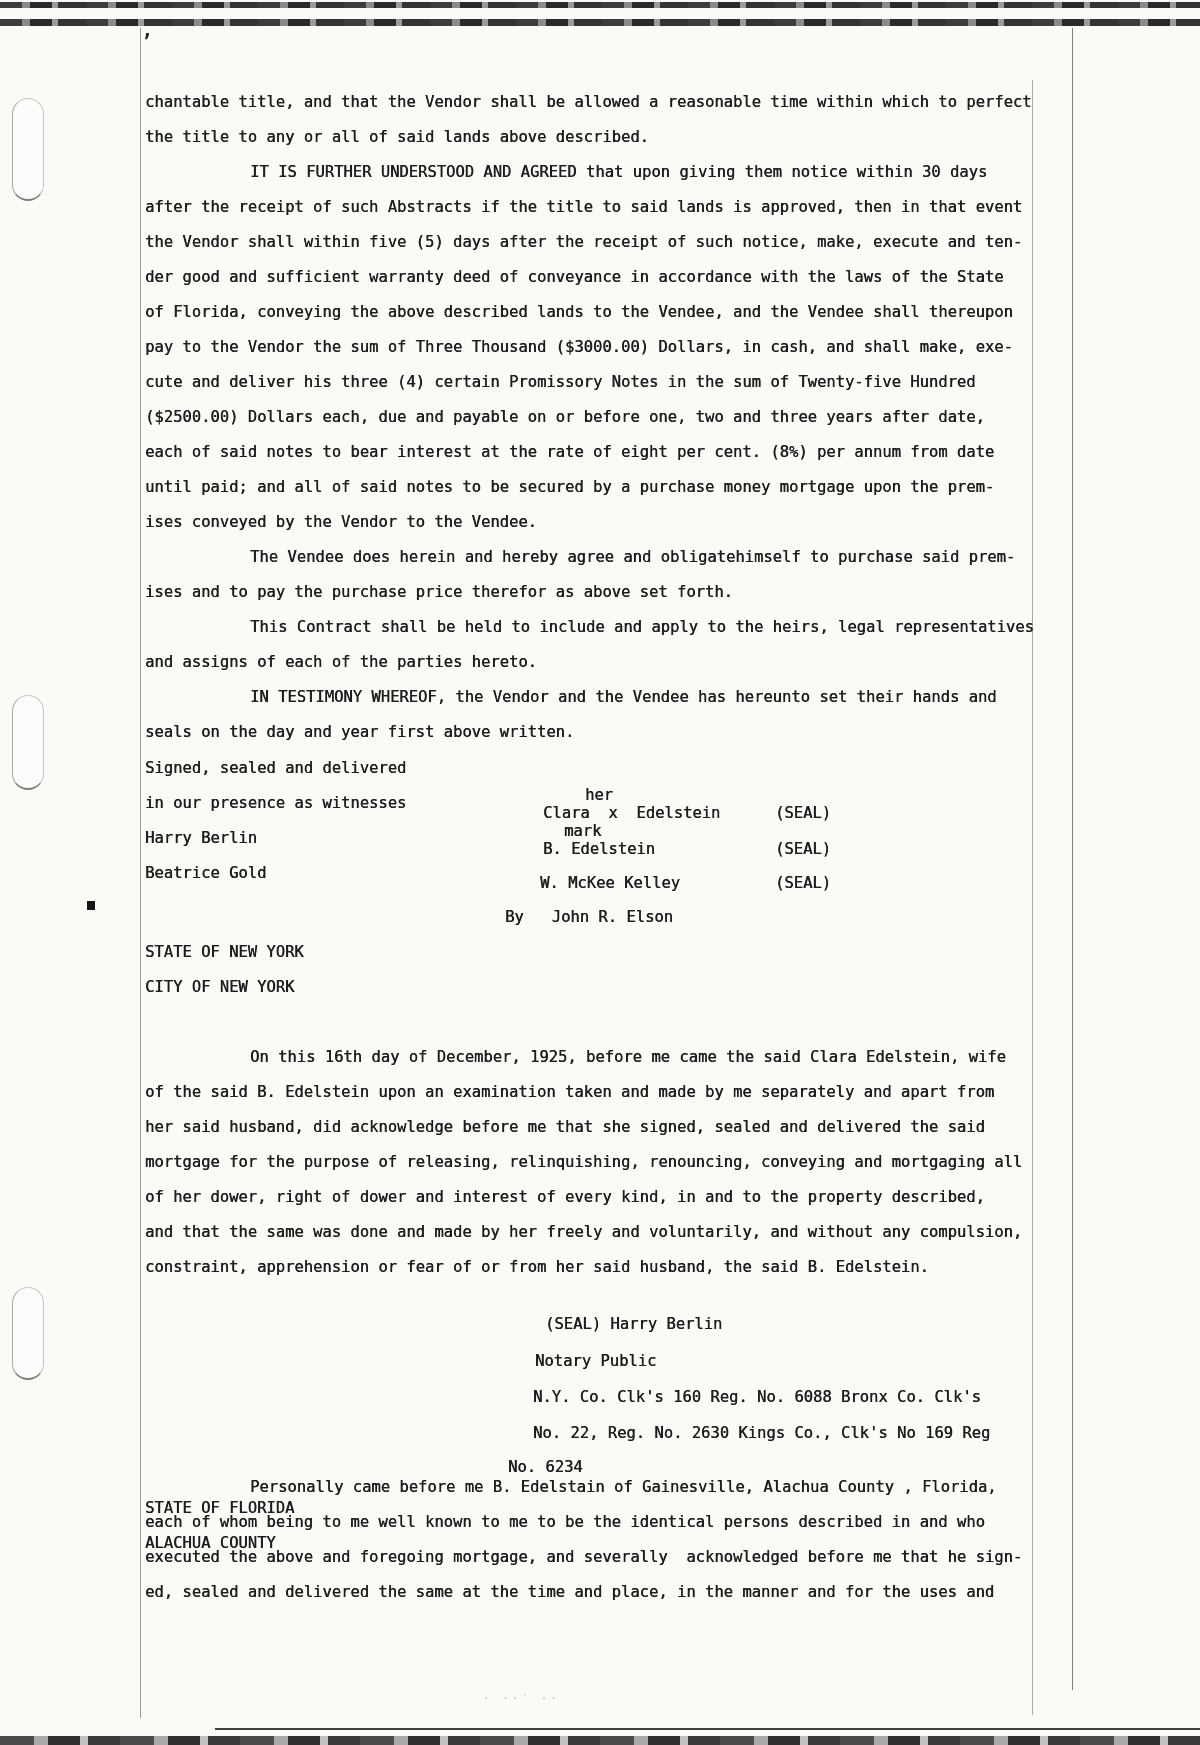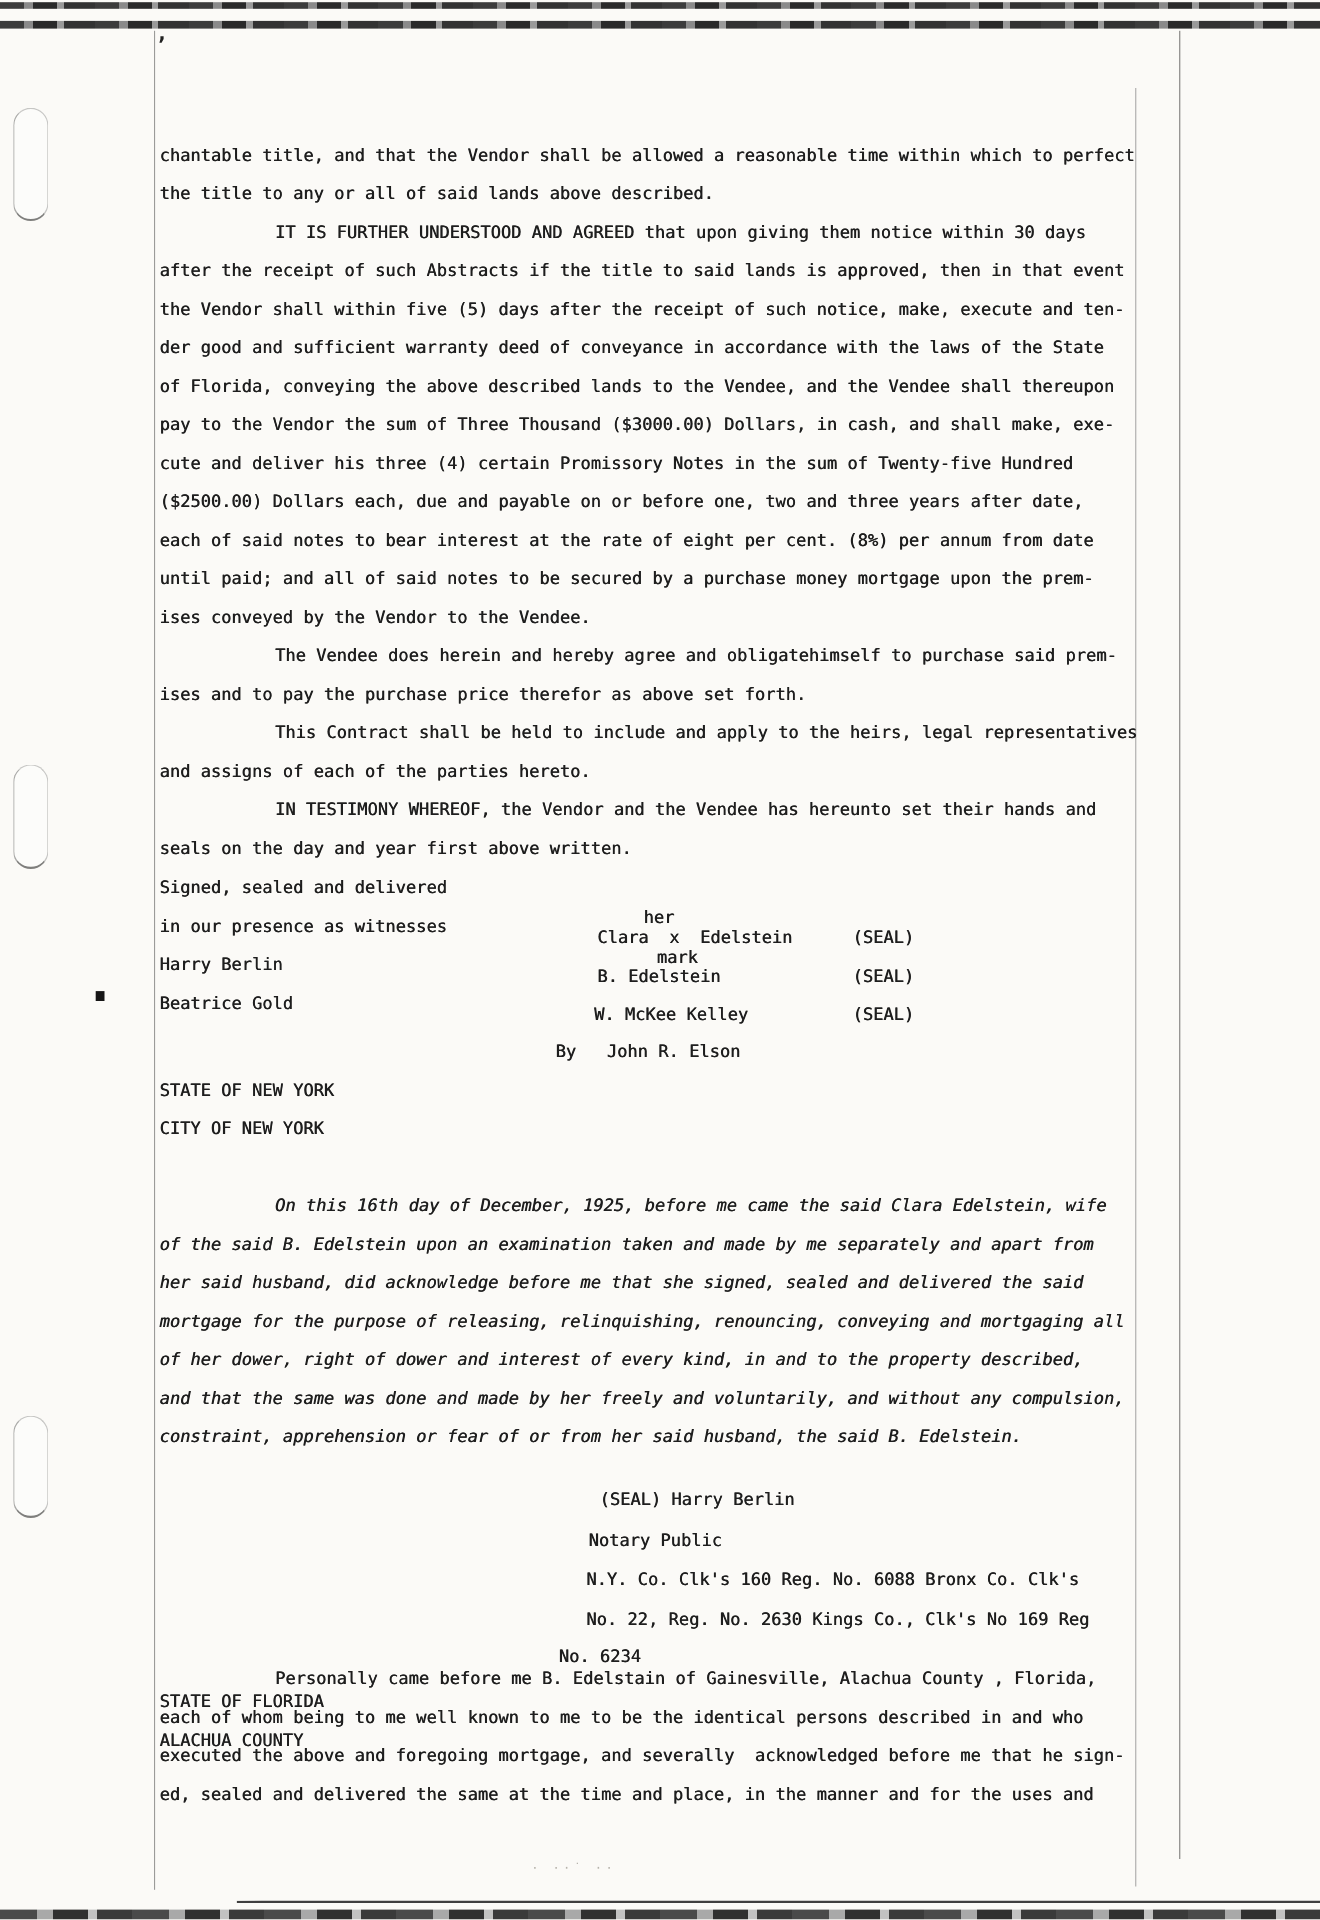--- a/index.html
+++ b/index.html
@@ -11,21 +11,21 @@
   }
   
   .tl{
     white-space:pre;
     font-size:15.5px;
     line-height:35px;
     height:35px;
     text-shadow:0.4px 0 0 currentColor;
   }
   .indent{text-indent:105px;}
-  .abs{position:absolute;margin-top:39px;}
+  .abs{position:absolute;}
   .sig{white-space:pre;font-size:15.5px;line-height:18px;text-shadow:0.4px 0 0 currentColor;}
   
   .band{
     position:absolute;left:0;width:1200px;
     background:repeating-linear-gradient(90deg,#3c3c3c 0 22px,#8a8a8a 22px 30px,#2a2a2a 30px 52px,#9a9a9a 52px 58px,#333 58px 86px);
   }
   .band-light{
     background:repeating-linear-gradient(90deg,#4a4a4a 0 34px,#a9a9a9 34px 48px,#303030 48px 80px,#c2c2c2 80px 88px,#3a3a3a 88px 120px);
   }
   .vrule{position:absolute;width:1px;}
@@ -94,33 +94,33 @@
     <div class="tl">Signed, sealed and delivered</div>
     <div class="tl">in our presence as witnesses</div>
     <div class="tl">Harry Berlin</div>
     <div class="tl">Beatrice Gold</div>
   </div>
 
 <div>
   <span class="sig abs" style="left:585px;top:786px;">her</span>
   <span class="sig abs" style="left:543px;top:804px;">Clara  x  Edelstein</span>
   <span class="sig abs" style="left:775px;top:804px;">(SEAL)</span>
-  <span class="sig abs" style="left:597px;top:822px;">mark</span>
+  <span class="sig abs" style="left:564px;top:822px;">mark</span>
   <span class="sig abs" style="left:543px;top:840px;">B. Edelstein</span>
   <span class="sig abs" style="left:775px;top:840px;">(SEAL)</span>
   <span class="sig abs" style="left:540px;top:874px;">W. McKee Kelley</span>
   <span class="sig abs" style="left:775px;top:874px;">(SEAL)</span>
   <span class="sig abs" style="left:505px;top:908px;">By   John R. Elson</span>
 </div>
 
 <div class="abs" style="left:145px;top:935px;width:520px;">
     <div class="tl">STATE OF NEW YORK</div>
     <div class="tl">CITY OF NEW YORK</div>
   </div>
-<div class="abs" style="left:145px;top:1040px;width:910px;font-style:italic;">
+<div class="abs" style="left:145px;top:1040px;width:910px;">
     <div class="tl indent">On this 16th day of December, 1925, before me came the said Clara Edelstein, wife</div>
     <div class="tl">of the said B. Edelstein upon an examination taken and made by me separately and apart from</div>
     <div class="tl">her said husband, did acknowledge before me that she signed, sealed and delivered the said</div>
     <div class="tl">mortgage for the purpose of releasing, relinquishing, renouncing, conveying and mortgaging all</div>
     <div class="tl">of her dower, right of dower and interest of every kind, in and to the property described,</div>
     <div class="tl">and that the same was done and made by her freely and voluntarily, and without any compulsion,</div>
     <div class="tl">constraint, apprehension or fear of or from her said husband, the said B. Edelstein.</div>
   </div>
 
 <div>

